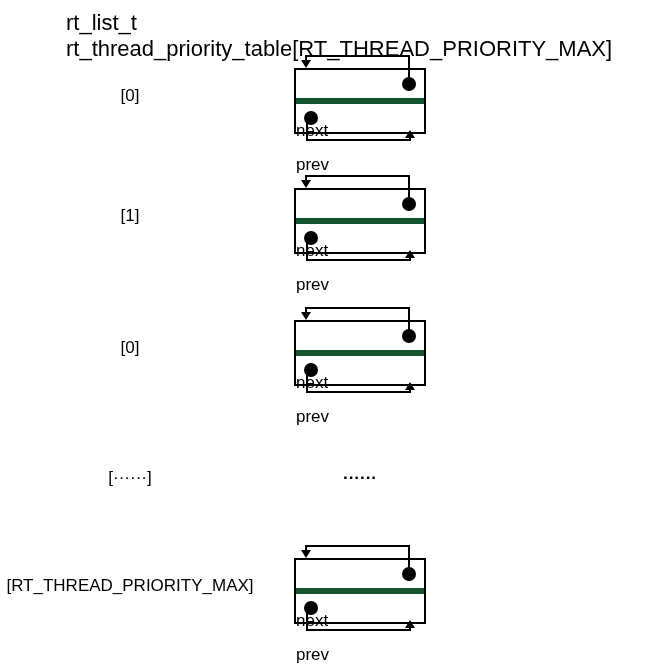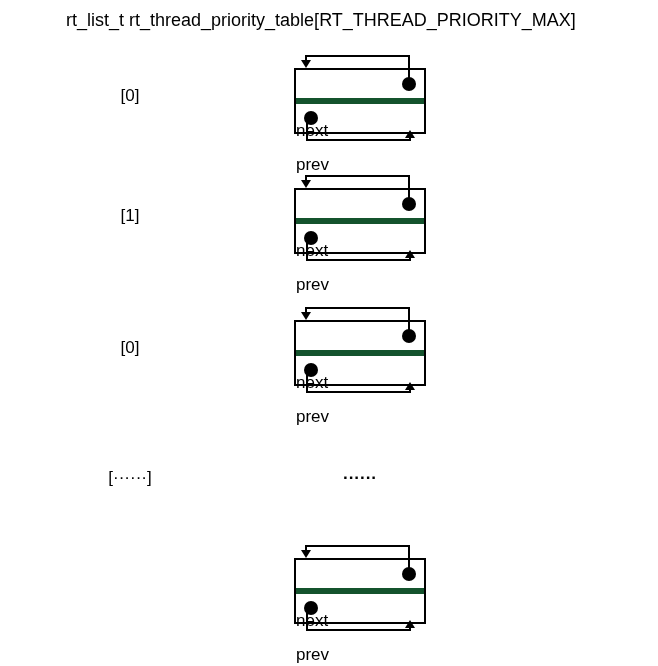--- a/index.html
+++ b/index.html
@@ -8,21 +8,21 @@
     background: #ffffff;
     font-family: Arial, sans-serif;
     width: 658px;
     height: 666px;
     position: relative;
   }
   .title {
     position: absolute;
     top: 10px;
     left: 66px;
-    font-size: 18px;
+    font-size: 22px;
     color: #000;
     font-weight: normal;
   }
   .row {
     position: absolute;
     left: 0;
     width: 658px;
     height: 100px;
   }
   .index-label {
@@ -162,20 +162,21 @@
     <polygon points="140,82 135,90 145,90"></polygon>
   </svg>
 </div>
 
 <div class="row" style="top:430px">
   <div class="index-label">[······]</div>
   <div class="ellipsis-center">······</div>
 </div>
 
 <div class="row" style="top:538px">
+  <div class="index-label">[RT_THREAD_PRIORITY_MAX]</div>
   <div class="node">
     <div class="cell">
       <span class="cell-label">next</span>
       <span class="dot dot-right"></span>
     </div>
     <div class="cell">
       <span class="dot dot-left"></span>
       <span class="cell-label">prev</span>
     </div>
   </div>

